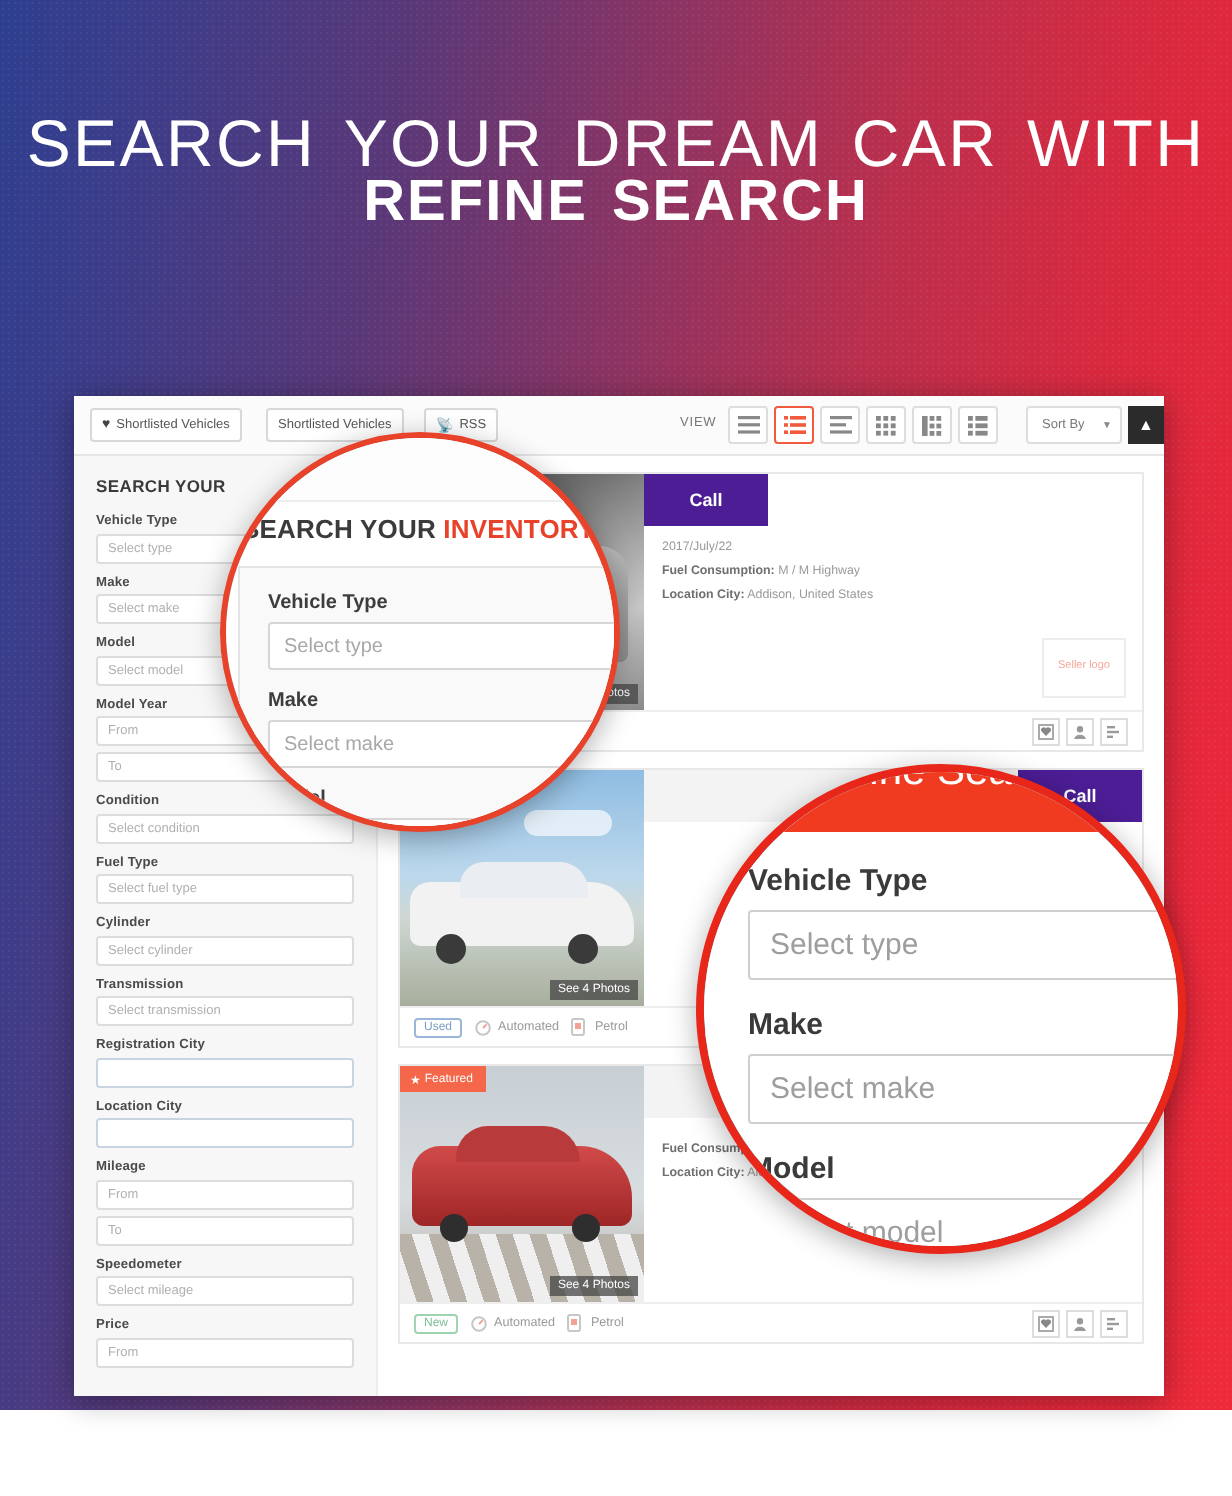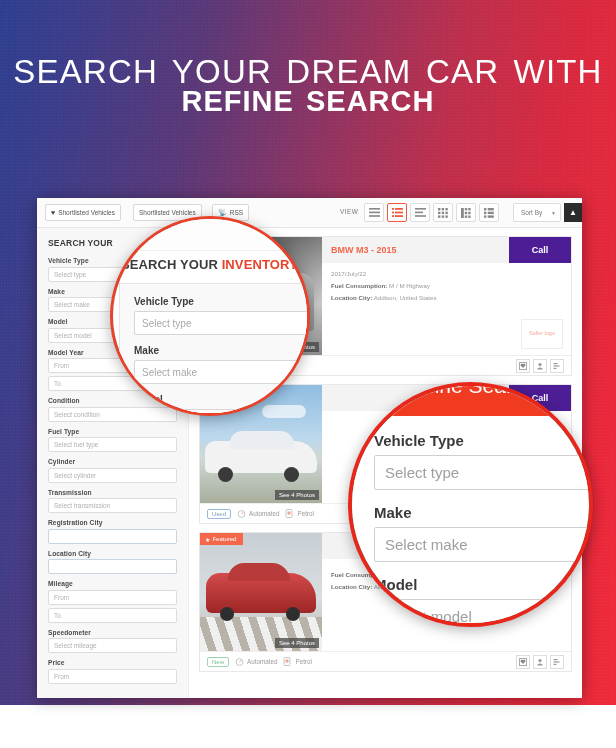--- a/index.html
+++ b/index.html
@@ -441,21 +441,20 @@
       </div>
       <div class="card-body">
         <div class="thumb" style="background:linear-gradient(150deg,#3c3c3c 0%,#6e6e6e 30%,#a8a8a8 55%,#c9c9c9 72%,#8a8a8a 100%);">
           <div style="position:absolute;left:18px;top:36px;width:96px;height:58px;background:linear-gradient(#b8b8b8,#8e8e8e);border-radius:6px 14px 4px 3px;"></div>
           <div style="position:absolute;left:8px;top:54px;width:36px;height:13px;background:#e9e9e9;border-radius:7px;"></div>
           <div style="position:absolute;left:10px;top:80px;width:86px;height:20px;background:#6a6a6a;border-radius:3px;"></div>
           <div class="see4">See 4 Photos</div>
         </div>
         <div class="info">
           <div class="info-top">
-            <div class="car-title">BMW M3 - 2015</div>
             <div class="call-btn">Call</div>
           </div>
           <div class="meta">
             <div class="meta-line">2017/July/22</div>
             <div class="meta-line">
               <b>Fuel Consumption:</b>
               <span>M / M Highway</span>
             </div>
             <div class="meta-line">
               <b>Location City:</b>

